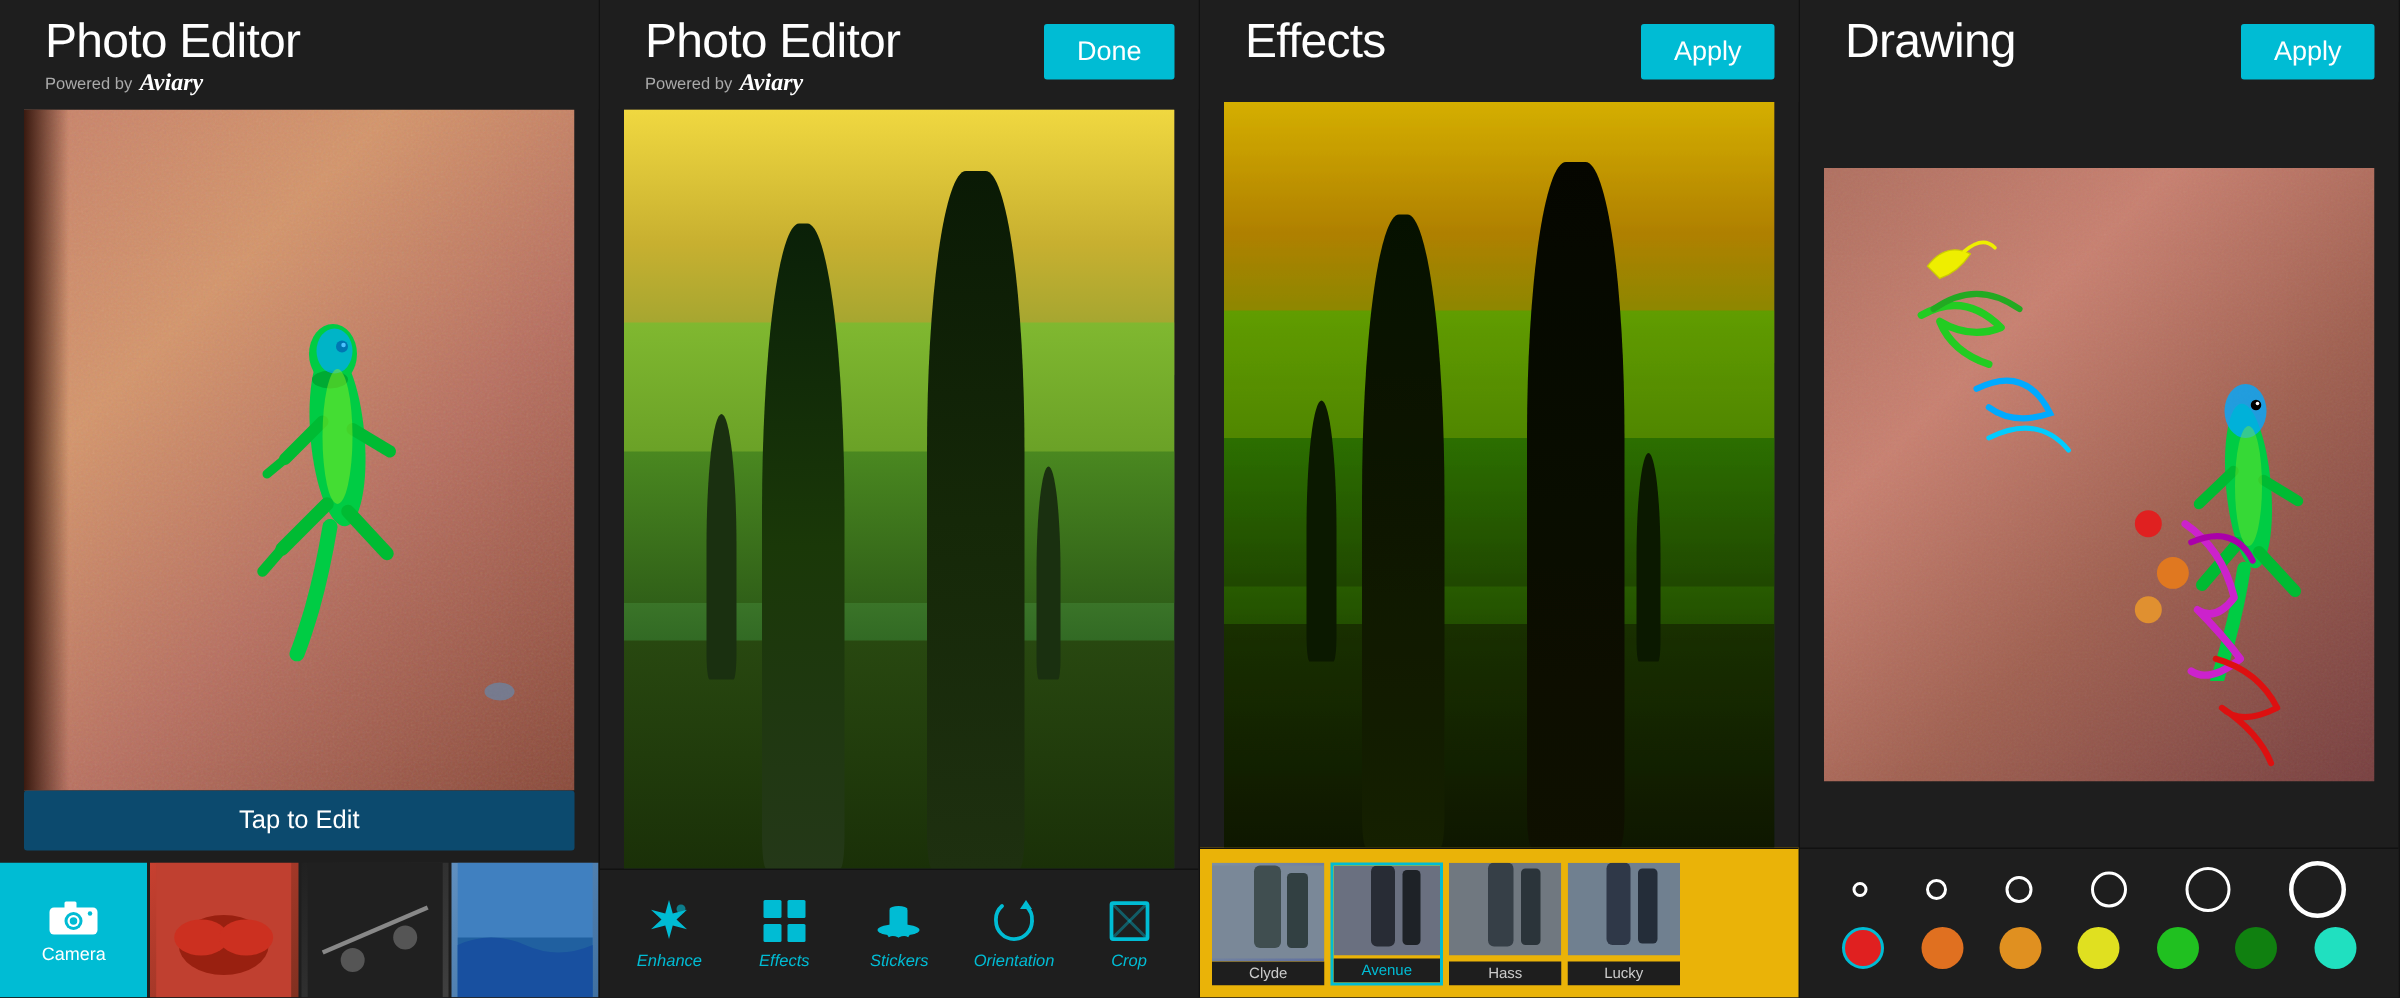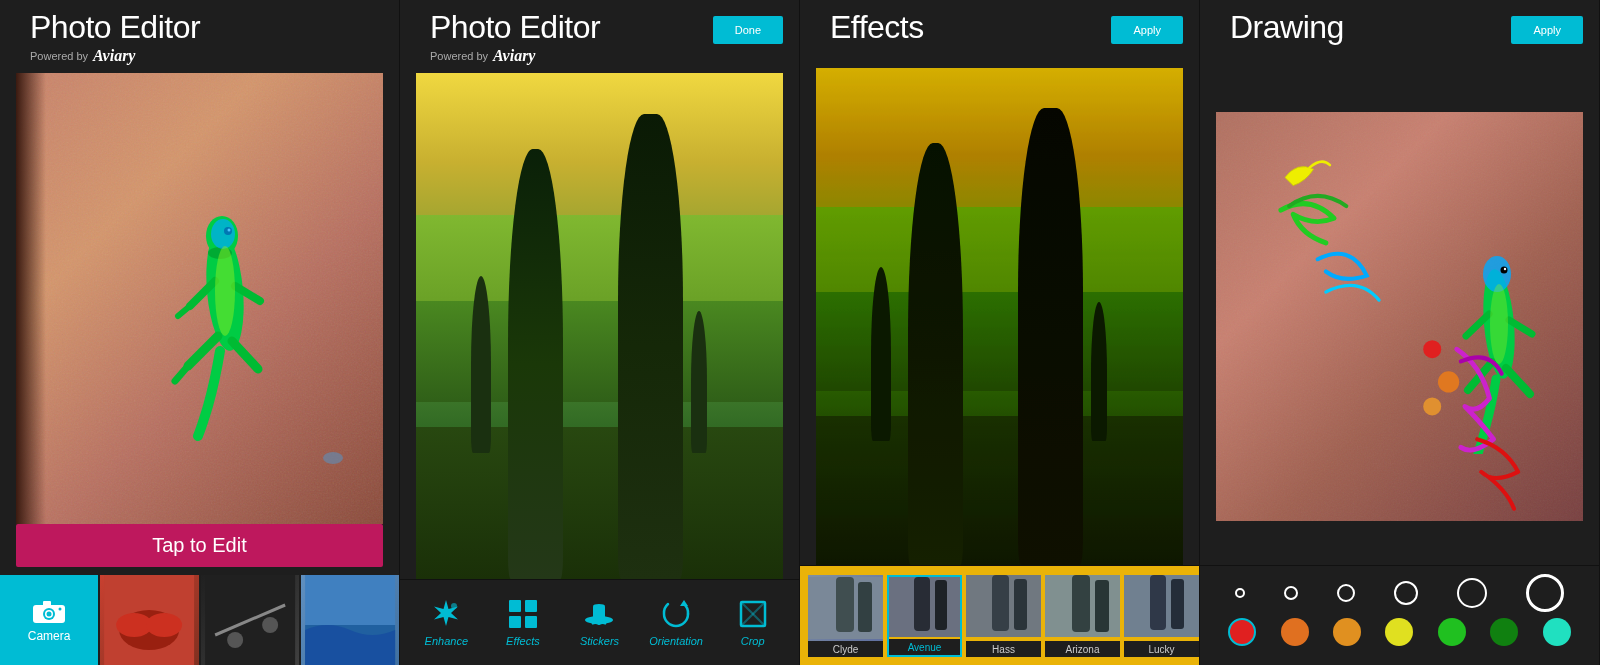--- a/index.html
+++ b/index.html
@@ -70,21 +70,21 @@
       font-size: 16px;
       color: #fff;
       font-family: Georgia, serif;
     }
 
     .btn-apply, .btn-done {
       background: #00bcd4;
       color: #fff;
       border: none;
       padding: 8px 22px;
-      font-size: 11px;
+      font-size: 18px;
       font-weight: 400;
       cursor: pointer;
       border-radius: 2px;
       margin-top: 6px;
     }
 
     
     .image-area {
       flex: 1;
       position: relative;
@@ -130,25 +130,25 @@
     .drawing-bg {
       width: 100%;
       height: 100%;
       background: linear-gradient(135deg, #b07060 0%, #c88070 30%, #a06050 60%, #784040 100%);
       position: absolute;
       top: 0; left: 0;
     }
 
     
     .tap-to-edit {
-      background: #be185d;
+      background: #0c4a6e;
       color: #fff;
       text-align: center;
       padding: 10px;
-      font-size: 20px;
+      font-size: 17px;
       cursor: pointer;
       margin: 0 16px 8px 16px;
       border-radius: 2px;
     }
 
     
     .thumbnails {
       display: flex;
       flex-direction: row;
       gap: 2px;
@@ -536,30 +536,20 @@
       <div class="effect-img">
         <svg width="75" height="62" viewBox="0 0 75 62">
           <rect width="75" height="62" fill="#707880"></rect>
           <rect x="26" y="0" width="17" height="56" rx="4" fill="#303840" opacity="0.9"></rect>
           <rect x="48" y="4" width="13" height="51" rx="3" fill="#242c32" opacity="0.9"></rect>
         </svg>
       </div>
       <span class="effect-name">Hass</span>
     </div>
 
-    <div class="effect-thumb">
-      <div class="effect-img">
-        <svg width="75" height="62" viewBox="0 0 75 62">
-          <rect width="75" height="62" fill="#809090"></rect>
-          <rect x="27" y="0" width="18" height="57" rx="4" fill="#2a3838" opacity="0.9"></rect>
-          <rect x="50" y="5" width="14" height="52" rx="3" fill="#1e2c2c" opacity="0.9"></rect>
-        </svg>
-      </div>
-      <span class="effect-name">Arizona</span>
-    </div>
 
     <div class="effect-thumb">
       <div class="effect-img">
         <svg width="75" height="62" viewBox="0 0 75 62">
           <rect width="75" height="62" fill="#708090"></rect>
           <rect x="26" y="0" width="16" height="55" rx="4" fill="#283040" opacity="0.9"></rect>
           <rect x="47" y="4" width="13" height="50" rx="3" fill="#1c2430" opacity="0.9"></rect>
         </svg>
       </div>
       <span class="effect-name">Lucky</span>

